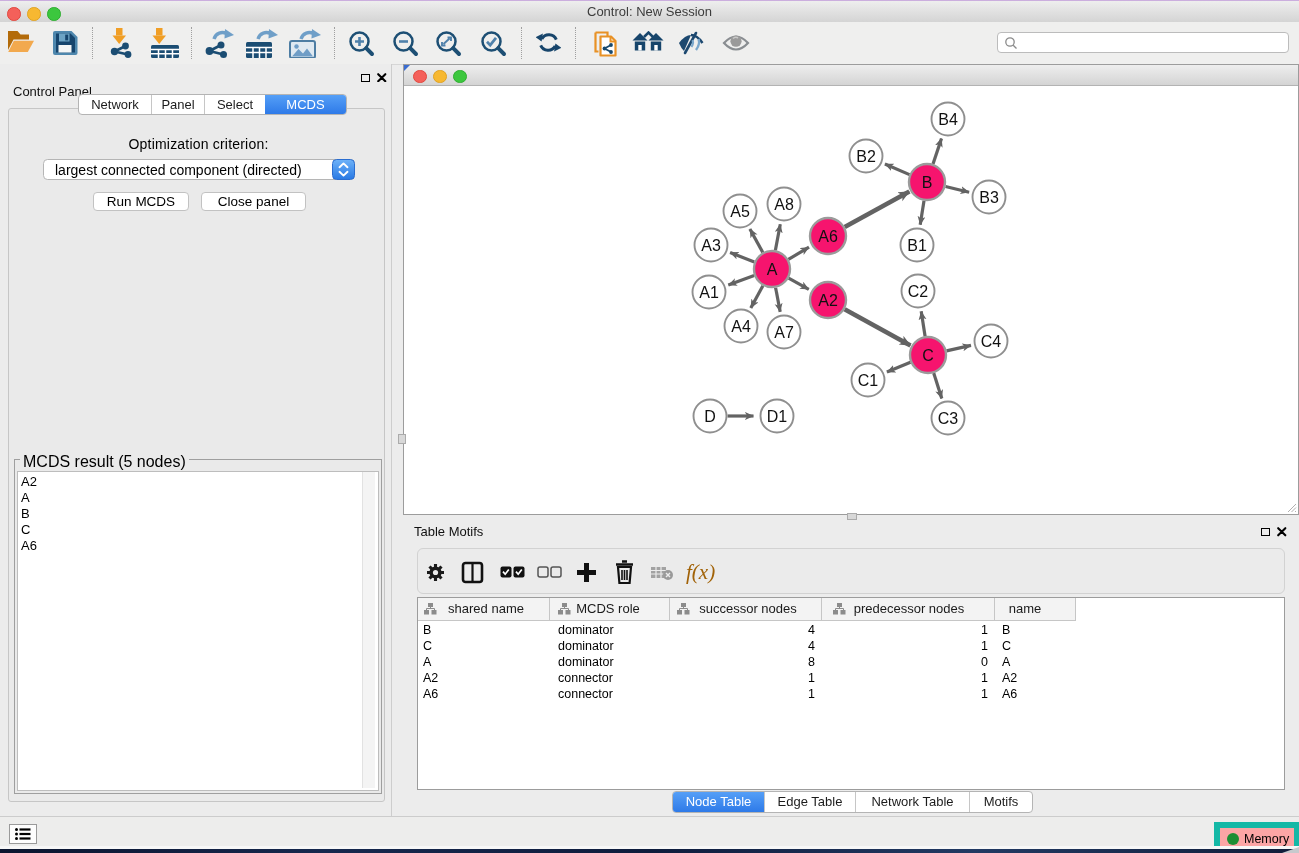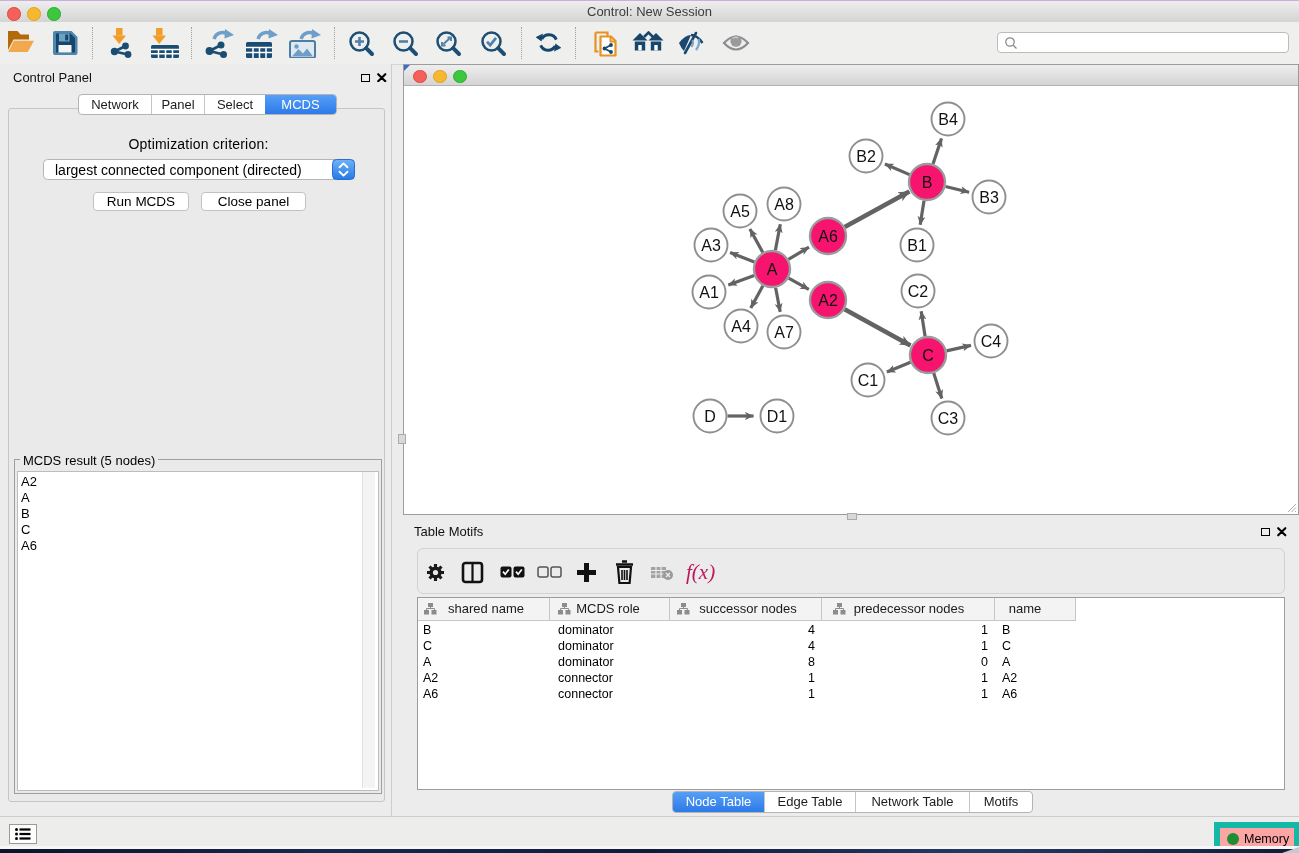--- a/index.html
+++ b/index.html
@@ -143,50 +143,50 @@
 </svg>
 
 <div class="abs" style="left:997px;top:32px;width:290px;height:19px;background:#fff;border:1px solid #bcbcbc;border-radius:4px;">
  <svg width="14" height="14" style="position:absolute;left:6px;top:3px;" viewBox="0 0 14 14">
   <circle cx="6" cy="6" r="4.2" fill="none" stroke="#8a8a8a" stroke-width="1.3"></circle>
   <line x1="9.2" y1="9.2" x2="12.5" y2="12.5" stroke="#8a8a8a" stroke-width="1.3"></line>
  </svg>
 </div>
 
 <div class="abs" style="left:0;top:64px;width:391px;height:752px;background:#ececec;border-right:1px solid #cdcdcd;"></div>
-<div class="abs" style="left:13px;top:70px;font-size:13px;color:#111;">Control Panel</div>
+<div class="abs" style="left:13px;top:84px;font-size:13px;color:#111;">Control Panel</div>
 <div class="abs" style="left:361px;top:74px;width:7px;height:6px;border:1.5px solid #000;"></div>
 <svg class="abs" style="left:377px;top:72.5px;" width="9.5" height="9.5" viewBox="0 0 12 12">
  <path d="M1.5 1.5 L10.5 10.5 M10.5 1.5 L1.5 10.5" stroke="#000" stroke-width="2.6" stroke-linecap="round"></path>
 </svg>
 
 <div class="abs" style="left:8px;top:108px;width:375px;height:692px;background:#eaeaea;border:1px solid #c6c6c6;border-radius:3px;"></div>
 
 <div class="tabstrip" style="left:78px;top:94px;height:19px;">
   <div class="tab" style="width:72px;">Network</div>
   <div class="tab" style="width:52px;">Panel</div>
   <div class="tab" style="width:60px;">Select</div>
-  <div class="tab sel" style="width:71px;">MCDS</div>
+  <div class="tab sel" style="width:81px;">MCDS</div>
 </div>
 <div class="abs" style="left:0;top:136px;width:391px;text-align:center;font-size:14px;letter-spacing:0.2px;color:#000;"><span style="margin-left:6px;">Optimization criterion:</span></div>
 
 <div class="abs" style="left:43px;top:159px;width:310px;height:19px;background:#fff;border:1px solid #b5b5b5;border-radius:4.5px;">
   <div style="position:absolute;left:11px;top:1.5px;font-size:14px;color:#000;">largest connected component (directed)</div>
   <div style="position:absolute;right:-1px;top:-1px;width:21px;height:19px;background:linear-gradient(#6cb1f8,#2a7ae4);border:1px solid #2a6dd0;border-radius:4.5px;">
     <svg width="21" height="19" viewBox="0 0 21 19">
       <path d="M6.5 7.2 L10.5 3.4 L14.5 7.2" fill="none" stroke="#fff" stroke-width="1.9" stroke-linejoin="round" stroke-linecap="round"></path>
       <path d="M6.5 11.8 L10.5 15.6 L14.5 11.8" fill="none" stroke="#fff" stroke-width="1.9" stroke-linejoin="round" stroke-linecap="round"></path>
     </svg>
   </div>
 </div>
 <div class="btn" style="left:93px;top:192px;width:94px;height:17px;line-height:17px;">Run MCDS</div>
 <div class="btn" style="left:201px;top:192px;width:103px;height:17px;line-height:17px;">Close panel</div>
 
 <div class="abs" style="left:14px;top:459px;width:366px;height:333px;border:1px solid #9f9f9f;"></div>
-<div class="abs" style="left:20px;top:453px;background:#eaeaea;padding:0 3px;font-size:13px;color:#000;">MCDS result (5 nodes)</div>
+<div class="abs" style="left:20px;top:453px;background:#eaeaea;padding:0 3px;font-size:16px;color:#000;">MCDS result (5 nodes)</div>
 <div class="abs" style="left:17px;top:471px;width:360px;height:318px;background:#fff;border:1px solid #bdbdbd;"></div>
 <div class="abs" style="left:362px;top:472px;width:12px;height:316px;background:#f4f4f4;border-left:1px solid #e2e2e2;"></div>
 <div class="abs" style="left:21px;top:474px;font-size:13px;color:#000;line-height:16px;">A2<br>A<br>B<br>C<br>A6</div>
 
 <div class="abs" style="left:403px;top:64px;width:894px;height:449px;border:1px solid #9c9c9c;background:#fff;">
   <div class="titlebar" style="position:absolute;left:0;top:0;width:100%;height:20px;">
     <div class="light" style="left:9px;top:4.5px;background:#f4605a;border:0.5px solid #e1483f;"></div>
     <div class="light" style="left:29px;top:4.5px;background:#f7b831;border:0.5px solid #e0a323;"></div>
     <div class="light" style="left:49px;top:4.5px;background:#3cc73e;border:0.5px solid #2fae31;"></div>
   </div>
@@ -312,21 +312,21 @@
 <svg class="abs" style="left:651px;top:566px;" width="23" height="15" viewBox="0 0 23 15">
  <g fill="#a2a2a2">
       <rect x="0" y="1" width="15" height="11"></rect>
     </g>
  <g stroke="#ececec" stroke-width="1.2">
       <path d="M0 4.5 h15 M0 8 h15 M5 1 v11 M10 1 v11"></path>
     </g>
  <circle cx="17" cy="9" r="5" fill="#9a9a9a"></circle>
  <path d="M15 7 l4 4 M19 7 l-4 4" stroke="#ececec" stroke-width="1.4"></path>
 </svg>
-<div class="abs" style="left:686px;top:560px;font-family:'Liberation Serif',serif;font-style:italic;font-size:21px;color:#be185d;">f(x)</div>
+<div class="abs" style="left:686px;top:560px;font-family:'Liberation Serif',serif;font-style:italic;font-size:21px;color:#a16207;">f(x)</div>
 
 <div class="abs" style="left:417px;top:597px;width:866px;height:191px;background:#fff;border:1px solid #9c9c9c;"></div>
 <div class="abs" style="left:418px;top:598px;width:658px;height:22px;background:#f3f3f3;border-bottom:1px solid #c6c6c6;">
   <div style="position:absolute;left:131px;top:0;height:22px;border-left:1px solid #c6c6c6;"></div>
   <div style="position:absolute;left:251px;top:0;height:22px;border-left:1px solid #c6c6c6;"></div>
   <div style="position:absolute;left:403px;top:0;height:22px;border-left:1px solid #c6c6c6;"></div>
   <div style="position:absolute;left:576px;top:0;height:22px;border-left:1px solid #c6c6c6;"></div>
   <div style="position:absolute;left:657px;top:0;height:22px;border-left:1px solid #c6c6c6;"></div>
 </div>
 <svg class="abs" style="left:424px;top:603px;" width="13" height="12" viewBox="0 0 13 12">

